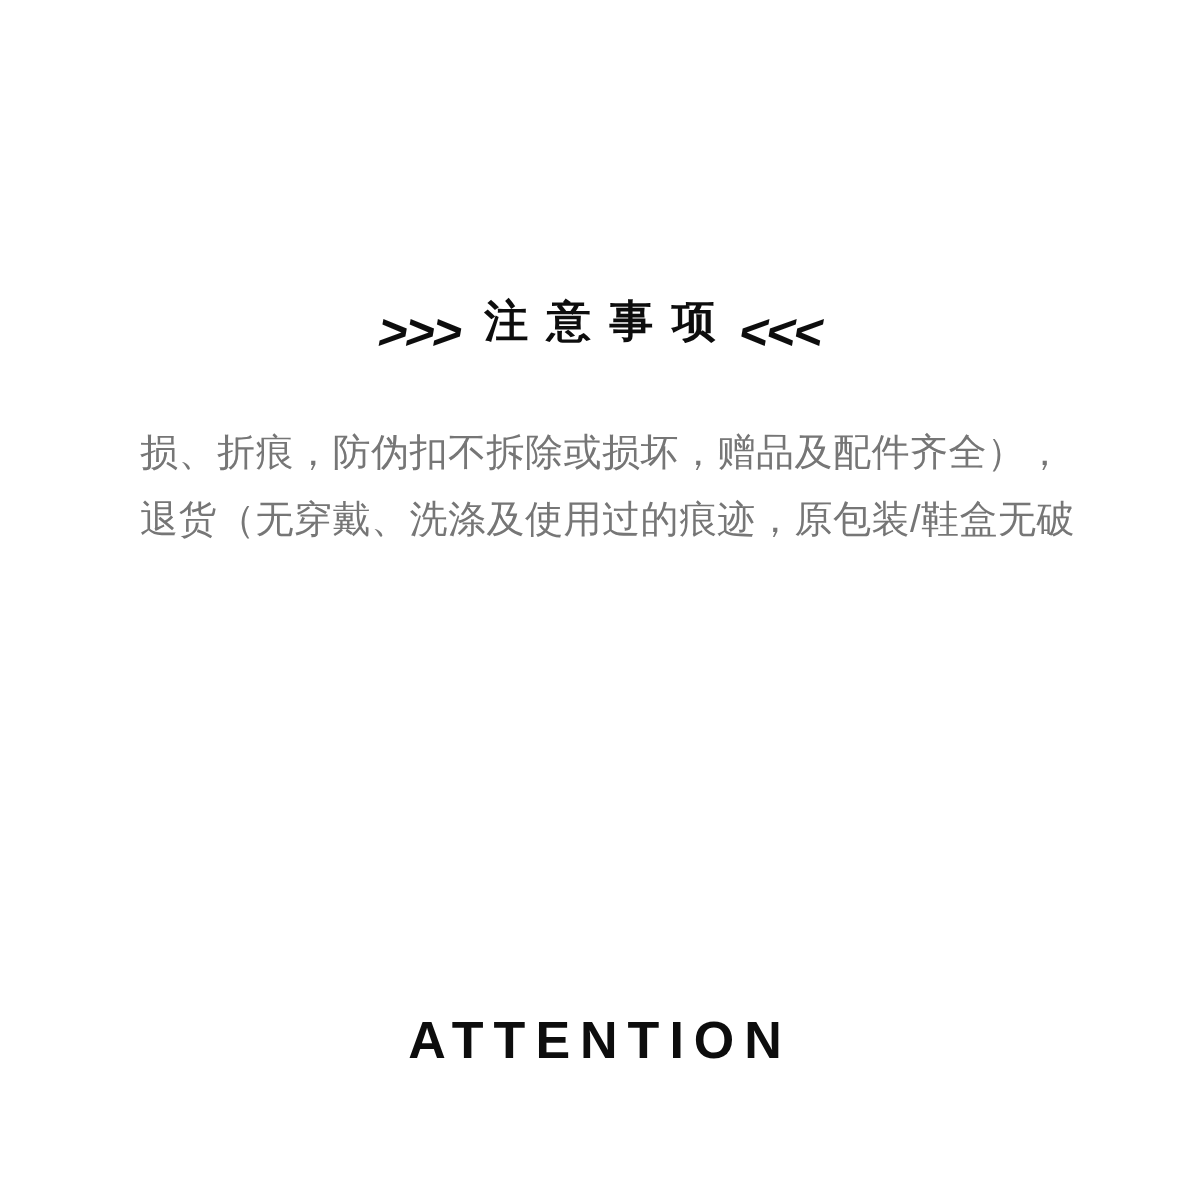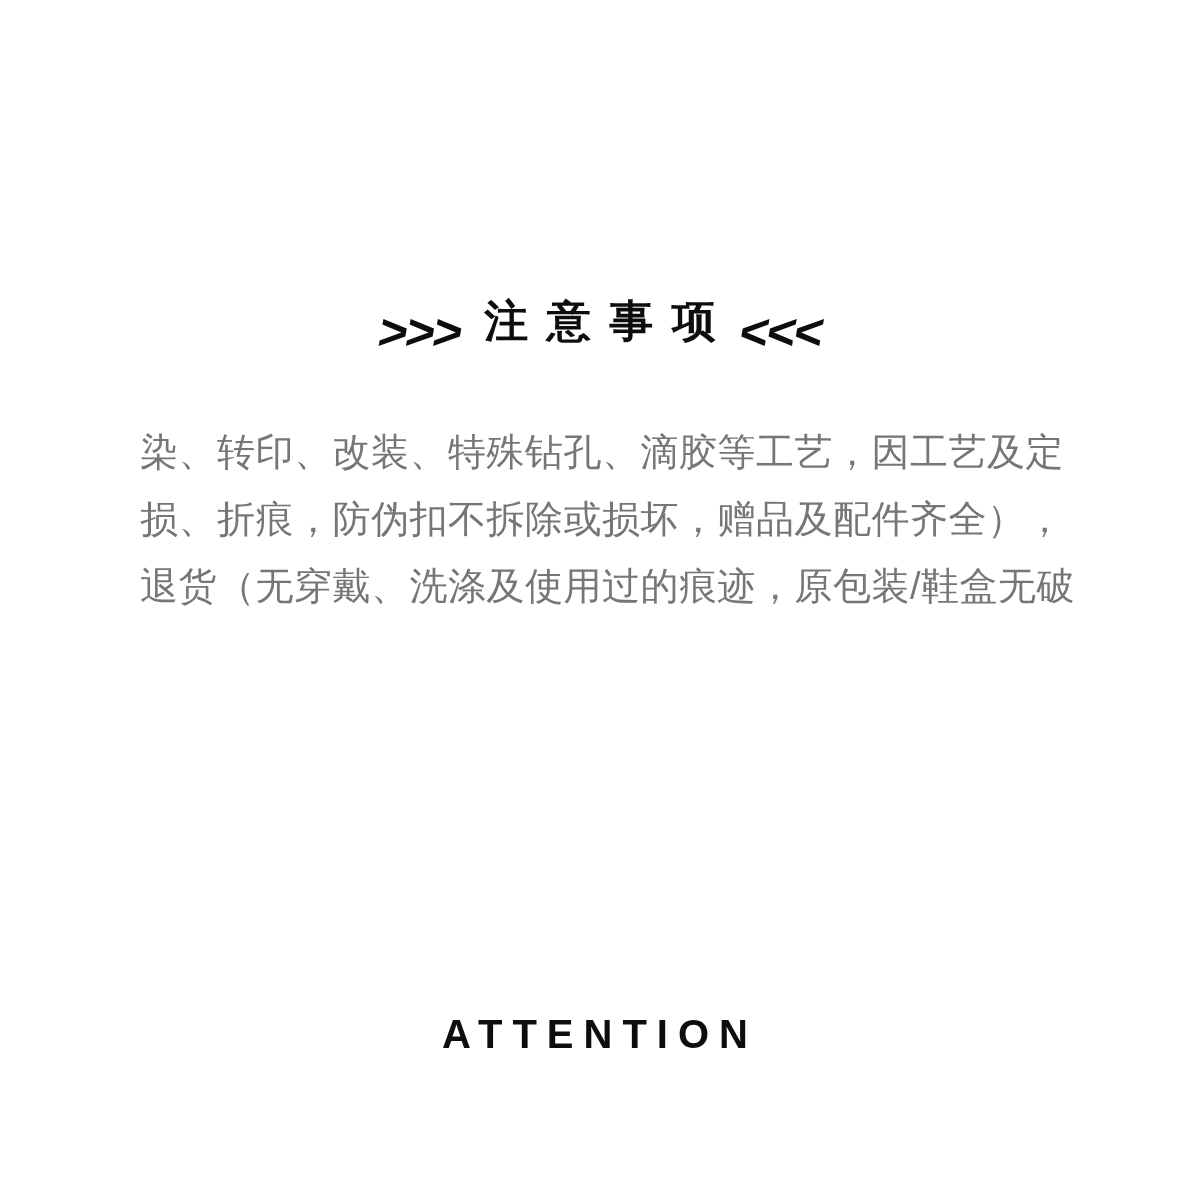--- a/index.html
+++ b/index.html
@@ -64,39 +64,38 @@
   }
 
   
   .attention {
     position: absolute;
     top: 1014px;
     left: 0;
     width: 100%;
     text-align: center;
     color: #0d0d0d;
-    font-size: 40px;
+    font-size: 52px;
     font-weight: 800;
     line-height: 1;
     letter-spacing: 10px;
     white-space: nowrap;
   }
 </style>
 </head>
 <body>
 
 <div class="canvas">
 
   <div class="title-row">
     <span class="chev">&gt;&gt;&gt;</span>
     <span class="title-text">注意事项</span>
     <span class="chev">&lt;&lt;&lt;</span>
   </div>
 
   <div class="notice">
-    <div class="line">染、转印、改装、特殊钻孔、滴胶等工艺，因工艺及定</div>
     <div class="line">损、折痕，防伪扣不拆除或损坏，赠品及配件齐全），</div>
     <div class="line">退货（无穿戴、洗涤及使用过的痕迹，原包装/鞋盒无破</div>
   </div>
 
   <div class="attention">ATTENTION</div>
 
 </div>
 
 </body></html>

